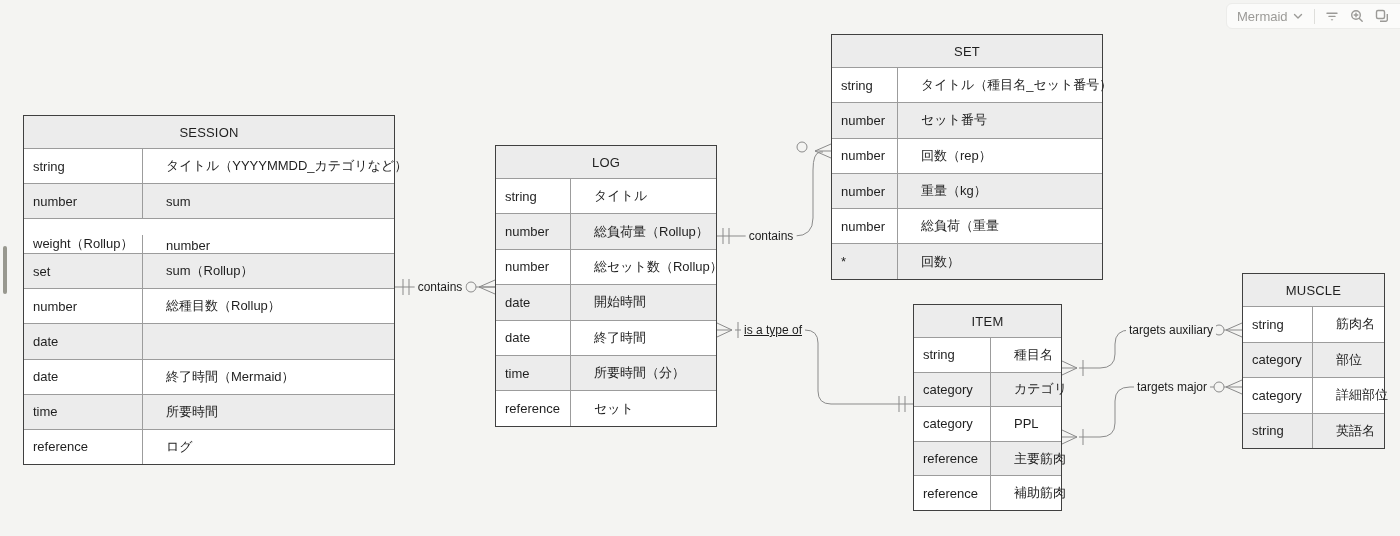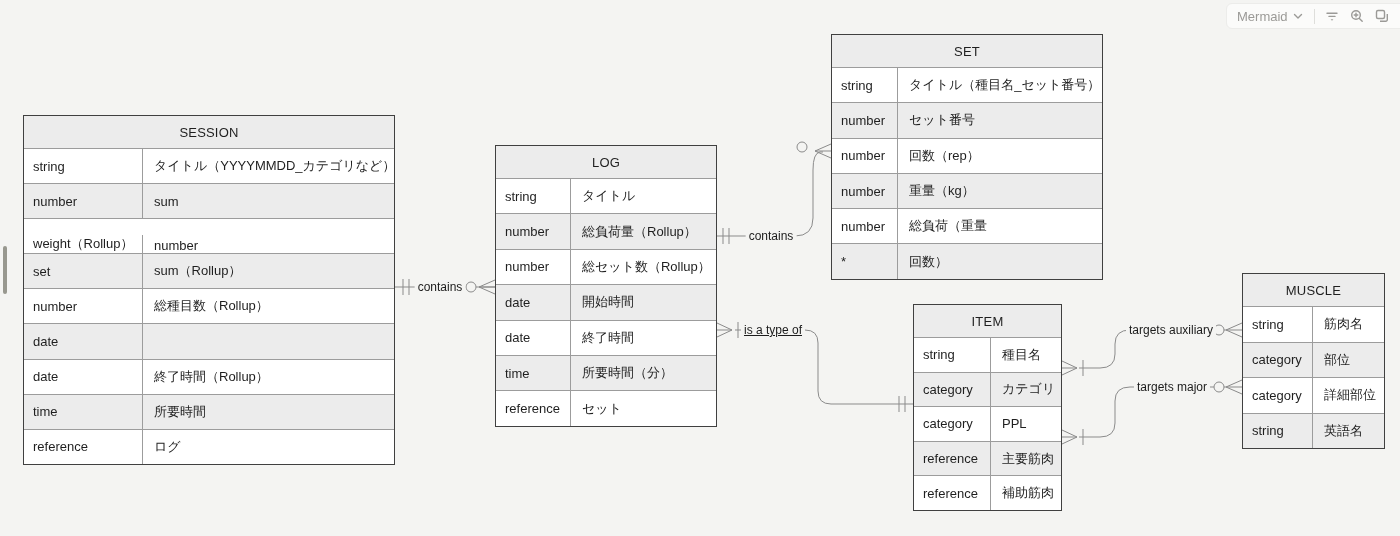--- a/index.html
+++ b/index.html
@@ -9,21 +9,21 @@
     font-family:"Liberation Sans","DejaVu Sans",sans-serif;
     -webkit-font-smoothing:antialiased;
   }
   
   .entity{position:absolute;background:#fff;border:1px solid #404040;box-sizing:border-box;}
   .entity .title{
     display:flex;align-items:center;justify-content:center;
     background:#ececec;border-bottom:1px solid #9c9c9c;
     font-size:13px;color:#1f1f1f;letter-spacing:.2px;
   }
-  .erow{display:flex;border-bottom:1px solid #9c9c9c;background:#fff;}
+  .erow{display:flex;border-bottom:1px solid #9c9c9c;background:#fff;gap:12px;}
   .erow:last-child{border-bottom:none;}
   .erow.alt{background:#ececec;}
   .cell{display:flex;align-items:center;box-sizing:border-box;font-size:13px;color:#1f1f1f;white-space:nowrap;}
   .cell.type{border-right:1px solid #9c9c9c;flex:none;padding:0 9px;}
   .cell.name{flex:1;padding:0 11px;}
   
   #rel-svg{position:absolute;left:0;top:0;}
   .rel-label{
     position:absolute;transform:translate(-50%,-50%);
     background:#f4f4f2;padding:0 3px;white-space:nowrap;
@@ -102,21 +102,21 @@
         </div>
         <div class="erow" style="height: 34.1px;">
           <div class="cell type" style="width: 119px;">number</div>
           <div class="cell name">総種目数（Rollup）</div>
         </div>
         <div class="erow alt" style="height: 34.1px;">
           <div class="cell type" style="width: 119px;">date</div>
         </div>
         <div class="erow" style="height: 34.1px;">
           <div class="cell type" style="width: 119px;">date</div>
-          <div class="cell name">終了時間（Rollup）</div>
+          <div class="cell name">終了時間（Mermaid）</div>
         </div>
         <div class="erow alt" style="height: 34.1px;">
           <div class="cell type" style="width: 119px;">time</div>
           <div class="cell name">所要時間</div>
         </div>
         <div class="erow" style="height: 34.1px;">
           <div class="cell type" style="width: 119px;">reference</div>
           <div class="cell name">ログ</div>
         </div>
       </div>

